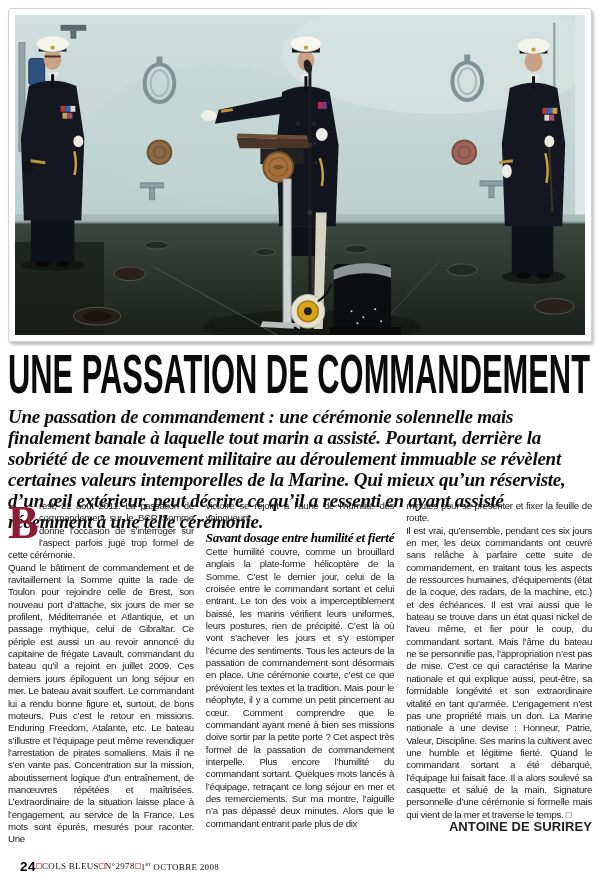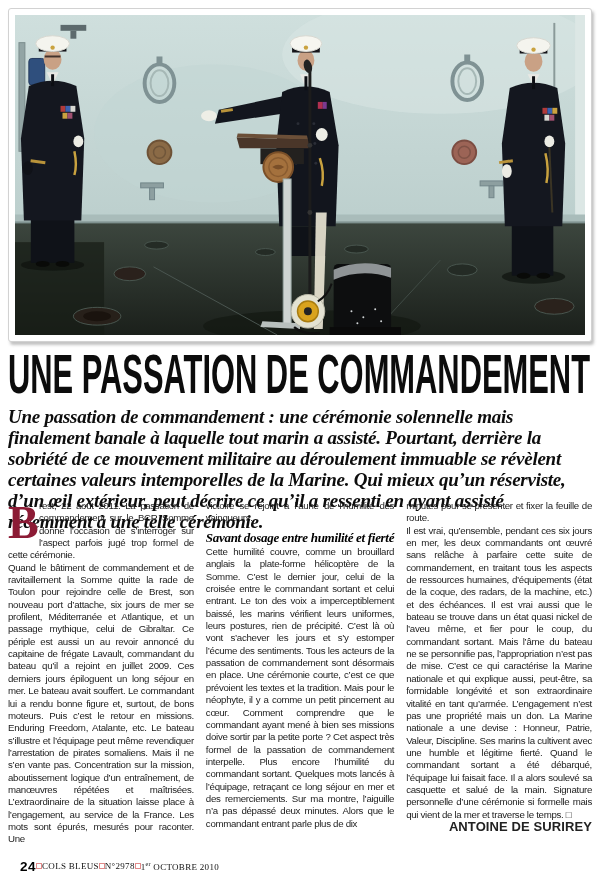--- a/index.html
+++ b/index.html
@@ -284,16 +284,16 @@
     </div>
   </div>
 
   <div class="footer">
     <span class="page-num">24</span>
     <span class="sq"></span>
     <span class="foot-text">COLS BLEUS</span>
     <span class="sq"></span>
     <span class="foot-text">N°2978</span>
     <span class="sq"></span>
-    <span class="foot-text"><span>1</span><sup>er</sup><span> OCTOBRE 2010</span></span>
+    <span class="foot-text"><span>1</span><sup>er</sup><span> OCTOBRE 2008</span></span>
   </div>
 
 </div>
 
 </body></html>

